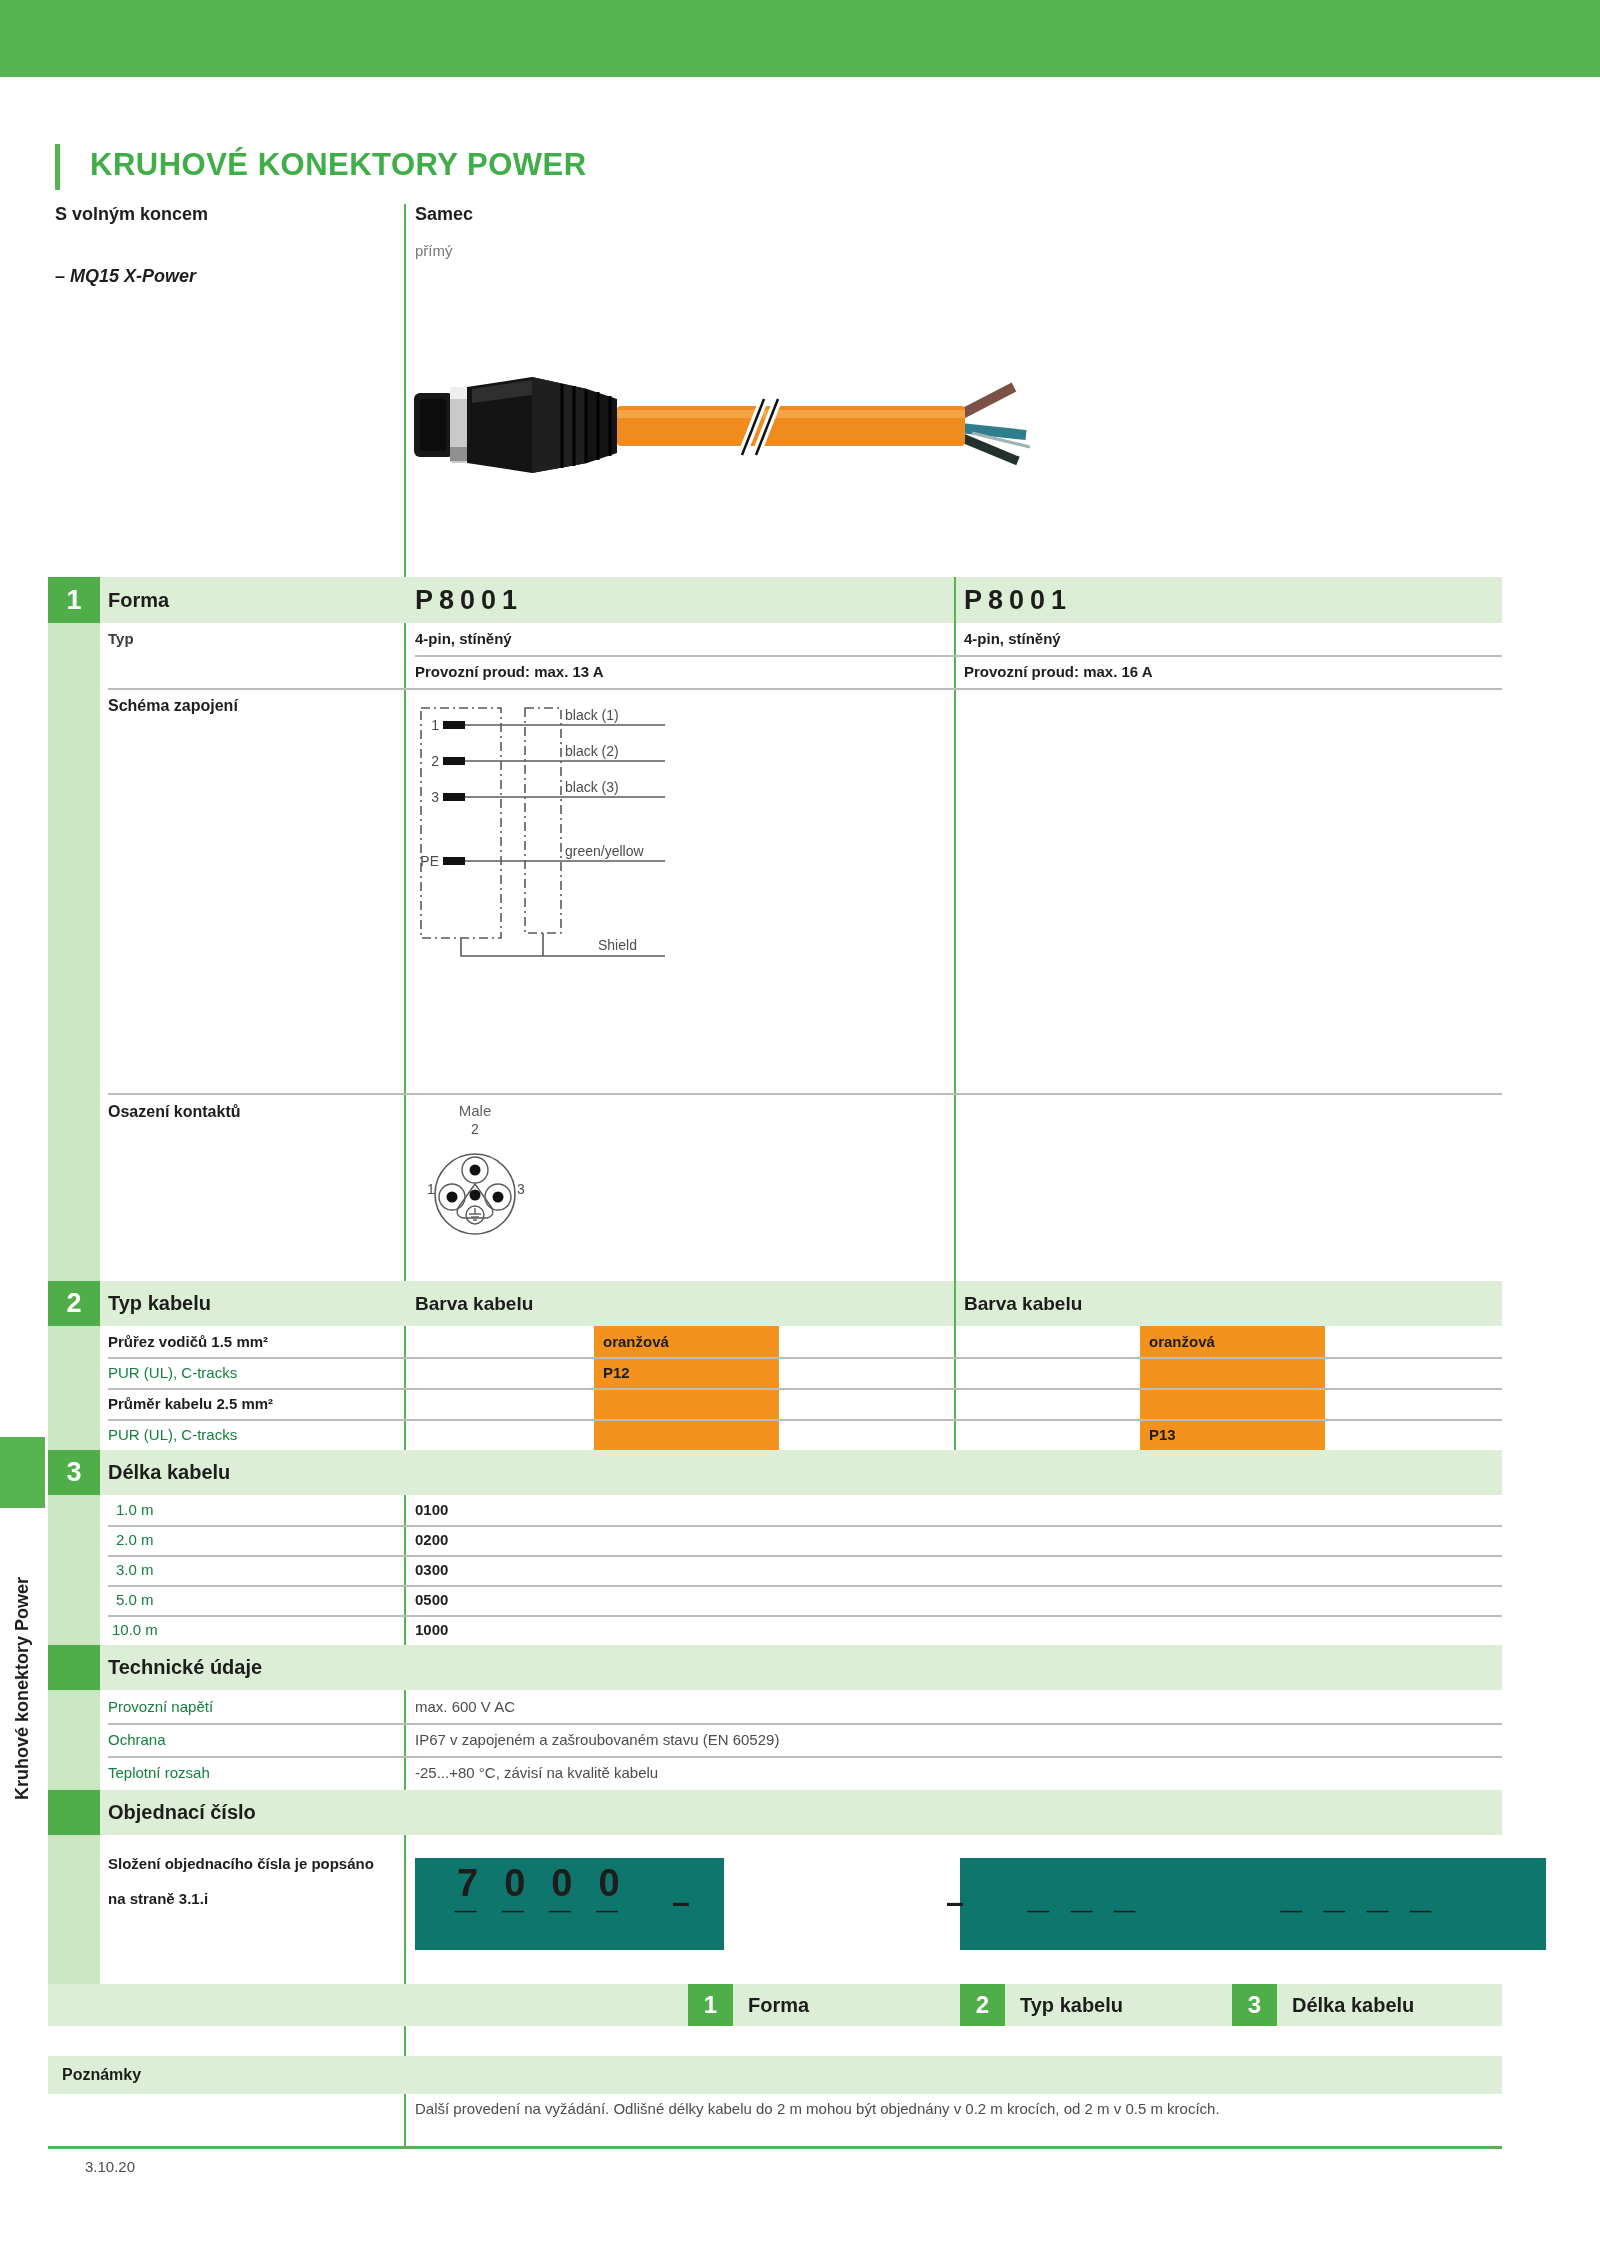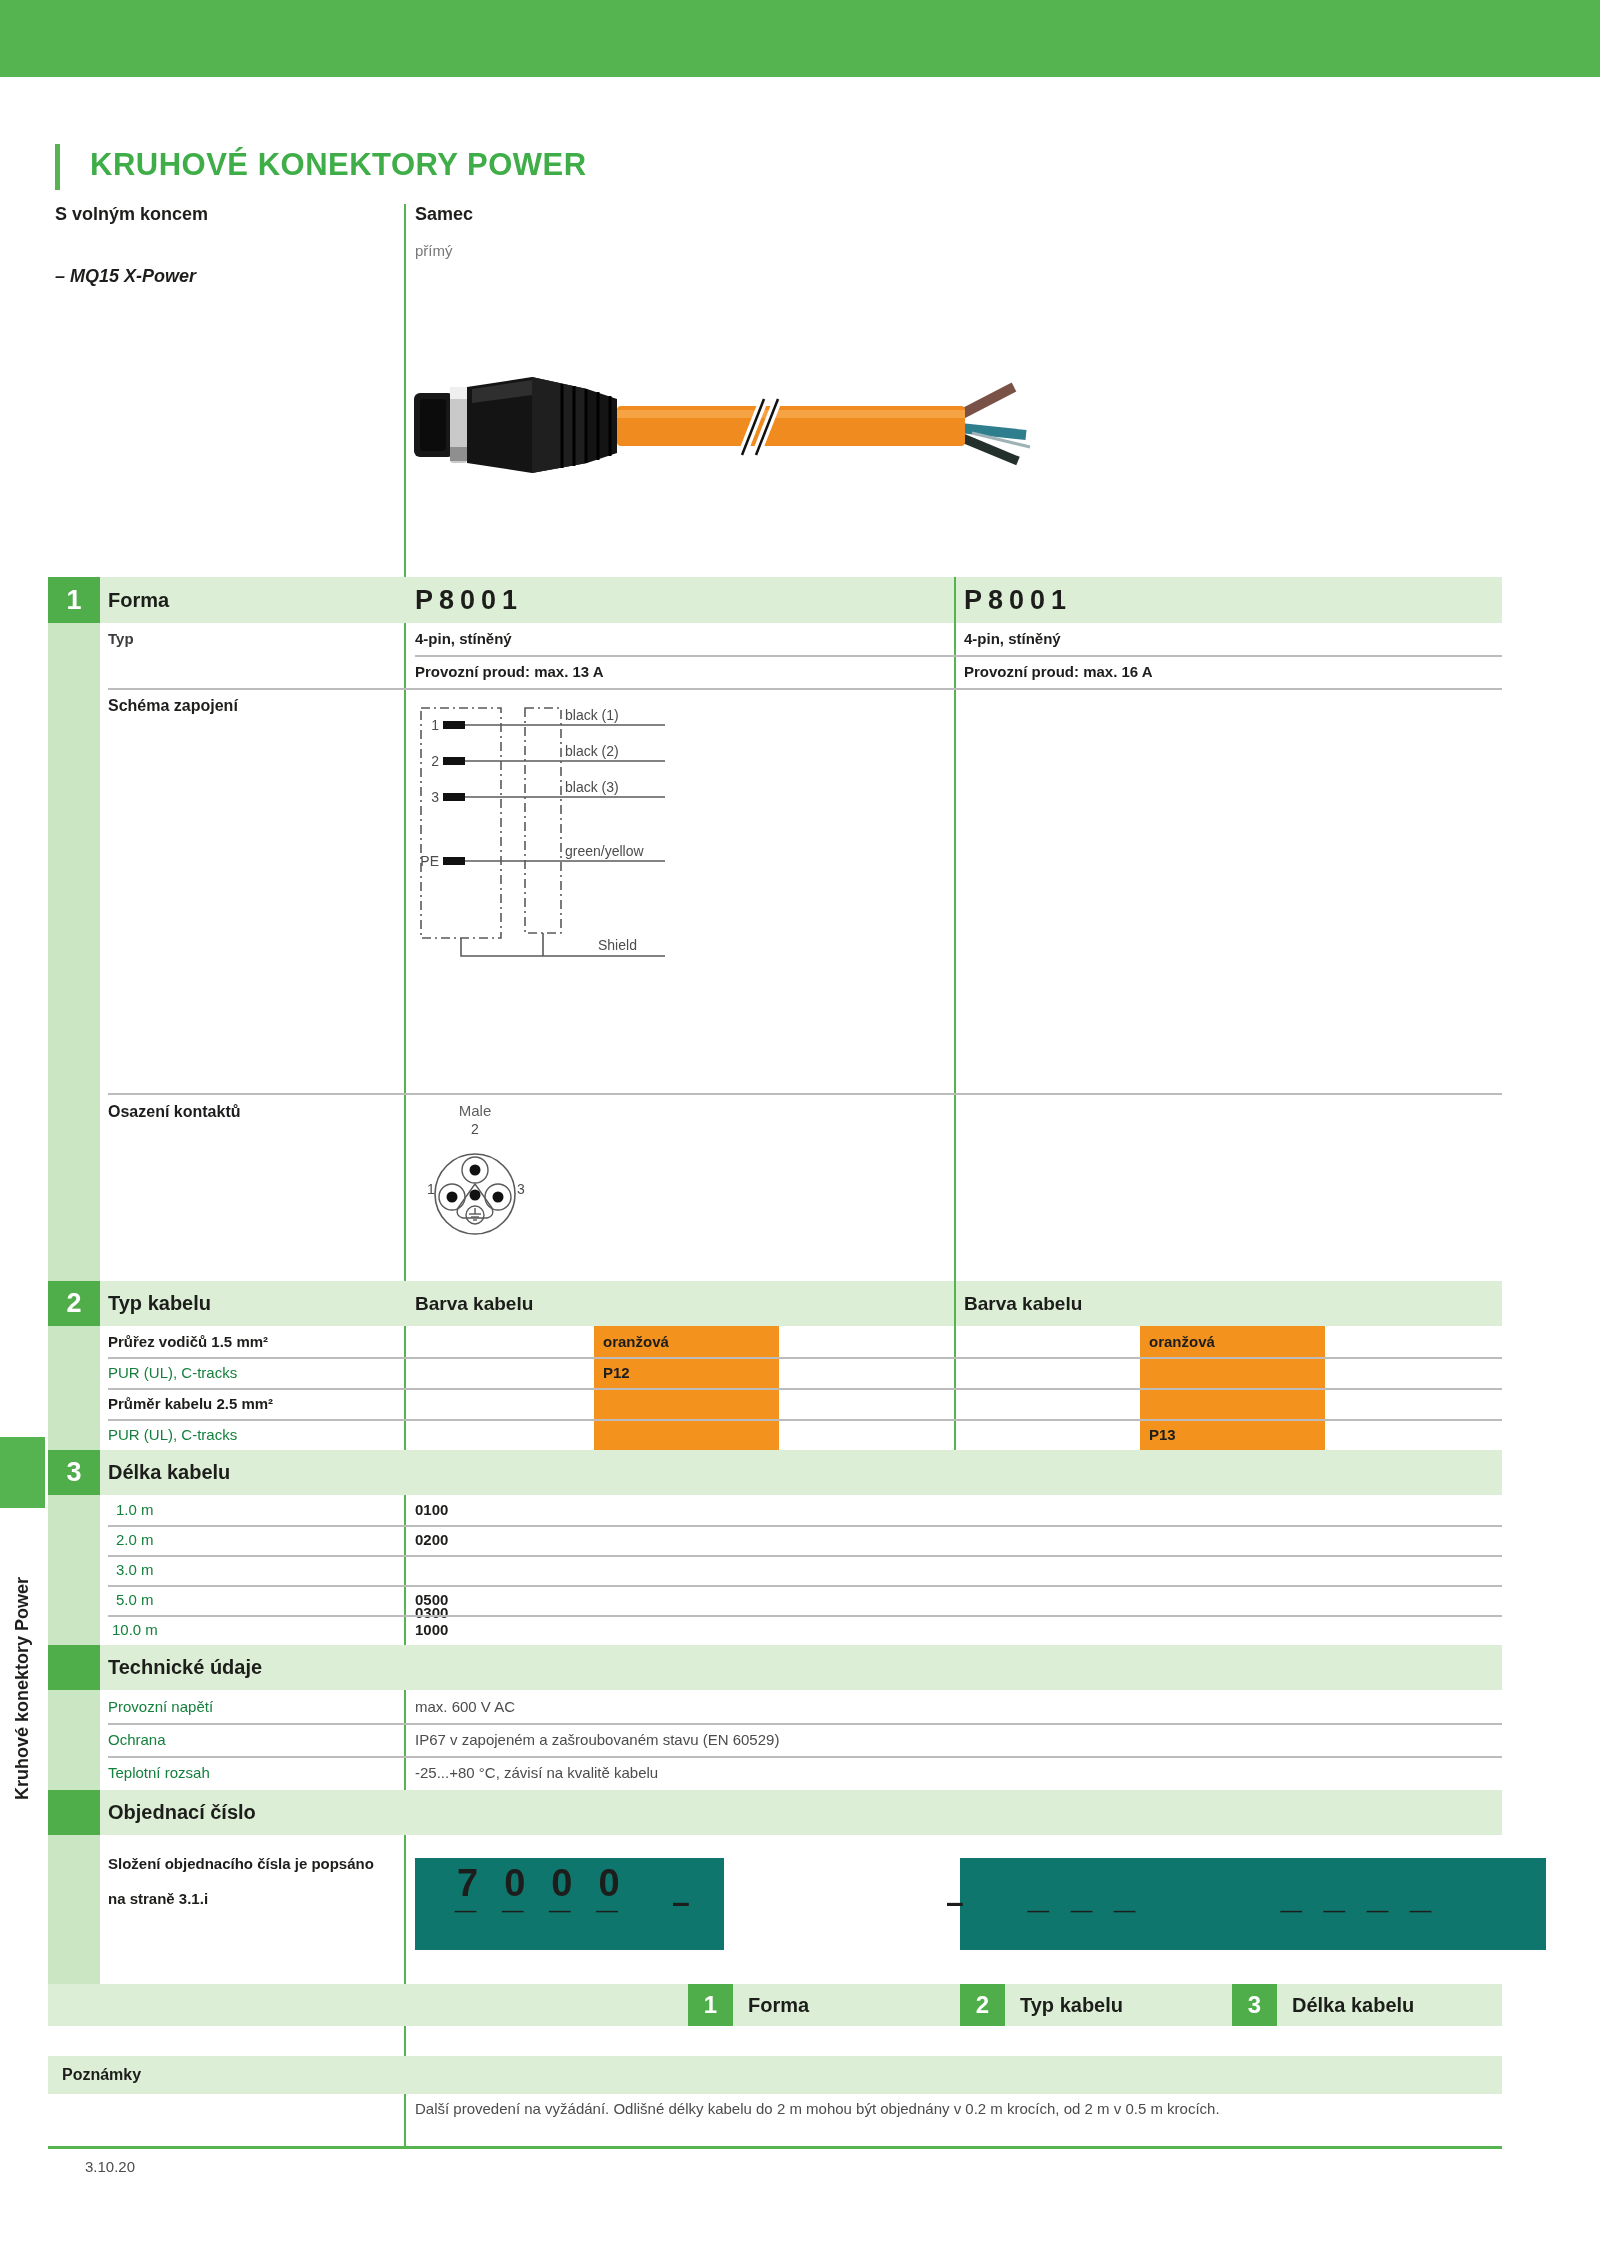--- a/index.html
+++ b/index.html
@@ -213,21 +213,21 @@
   <div class="abs numbox" style="left:48px;top:1450px;height:45px;line-height:45px;">3</div>
   <div class="abs band-label" style="left:108px;top:1450px;line-height:45px;">Délka kabelu</div>
 
   <div class="abs lbl-g" style="left:116px;top:1495px;line-height:30px;">1.0 m</div>
   <div class="abs val-b" style="left:415px;top:1495px;line-height:30px;">0100</div>
   <div class="abs sep" style="left:108px;top:1525px;width:1394px;"></div>
   <div class="abs lbl-g" style="left:116px;top:1525px;line-height:30px;">2.0 m</div>
   <div class="abs val-b" style="left:415px;top:1525px;line-height:30px;">0200</div>
   <div class="abs sep" style="left:108px;top:1555px;width:1394px;"></div>
   <div class="abs lbl-g" style="left:116px;top:1555px;line-height:30px;">3.0 m</div>
-  <div class="abs val-b" style="left:415px;top:1598px;line-height:30px;">0300</div>
+  <div class="abs val-b" style="left:415px;top:1555px;line-height:30px;">0300</div>
   <div class="abs sep" style="left:108px;top:1585px;width:1394px;"></div>
   <div class="abs lbl-g" style="left:116px;top:1585px;line-height:30px;">5.0 m</div>
   <div class="abs val-b" style="left:415px;top:1585px;line-height:30px;">0500</div>
   <div class="abs sep" style="left:108px;top:1615px;width:1394px;"></div>
   <div class="abs lbl-g" style="left:112px;top:1615px;line-height:30px;">10.0 m</div>
   <div class="abs val-b" style="left:415px;top:1615px;line-height:30px;">1000</div>
 
   <div class="abs band bg-band" style="top:1645px;height:45px;"></div>
   <div class="abs sq" style="left:48px;top:1645px;height:45px;"></div>
   <div class="abs band-label" style="left:108px;top:1645px;line-height:45px;">Technické údaje</div>

